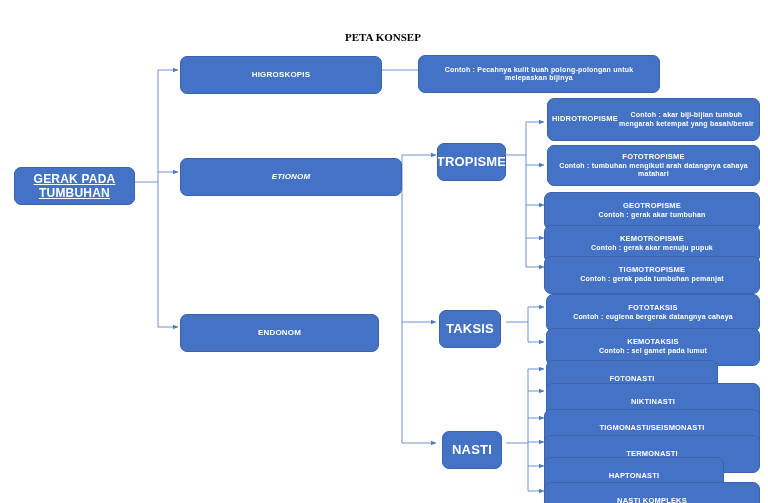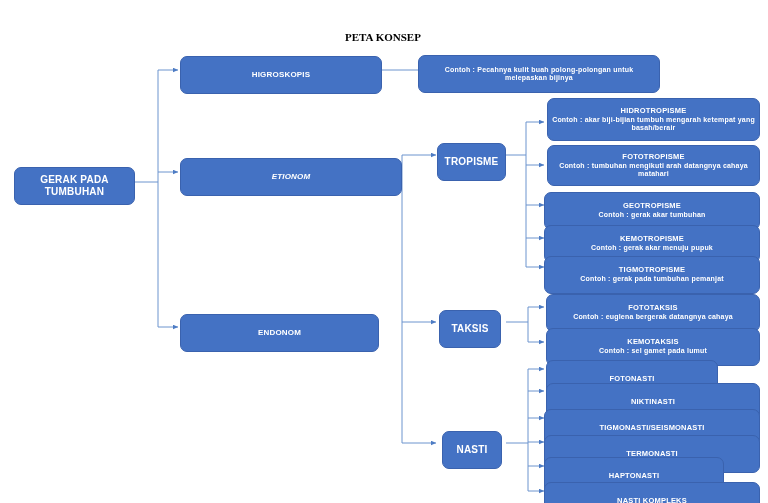--- a/index.html
+++ b/index.html
@@ -26,23 +26,23 @@
     text-align:center;
     font-weight:bold;
     letter-spacing:0.2px;
     line-height:1.18;
     padding:18px 4px;
     overflow:hidden;
   }
   .node .ttl{display:block;}
   .node .sub{display:block;font-weight:bold;}
 
-  .n-root{font-size:10px;}
+  .n-root{font-size:12px;text-decoration:underline;}
   .n-lvl2{font-size:8px;}
-  .n-lvl3{font-size:10px;}
+  .n-lvl3{font-size:13px;}
   .n-leaf{font-size:7px;}
   .n-leaf .ttl{font-size:7.5px;}
   .n-leaf .sub{font-size:7px;}
 
   #title{
     position:absolute;
     font-family:"Liberation Serif", serif;
     font-weight:bold;
     font-size:11px;
     color:#000000;
@@ -129,21 +129,21 @@
   </div>
 
   <div class="node n-lvl3" style="left:439px;top:310px;width:62px;height:25px;">
     <span class="ttl">TAKSIS</span>
   </div>
 
   <div class="node n-lvl3" style="left:442px;top:431px;width:60px;height:25px;">
     <span class="ttl">NASTI</span>
   </div>
 
-  <div class="node n-leaf" style="left:547px;top:98px;width:213px;height:43px;flex-direction:column;">
+  <div class="node n-leaf" style="left:547px;top:98px;width:213px;height:43px;flex-direction:row;">
     <span class="ttl">HIDROTROPISME</span>
     <span class="sub">Contoh : akar biji-bijian tumbuh mengarah ketempat yang basah/berair</span>
   </div>
 
   <div class="node n-leaf" style="left:547px;top:145px;width:213px;height:41px;flex-direction:column;">
     <span class="ttl">FOTOTROPISME</span>
     <span class="sub">Contoh : tumbuhan mengikuti arah datangnya cahaya matahari</span>
   </div>
 
   <div class="node n-leaf" style="left:544px;top:192px;width:216px;height:28px;flex-direction:column;">

